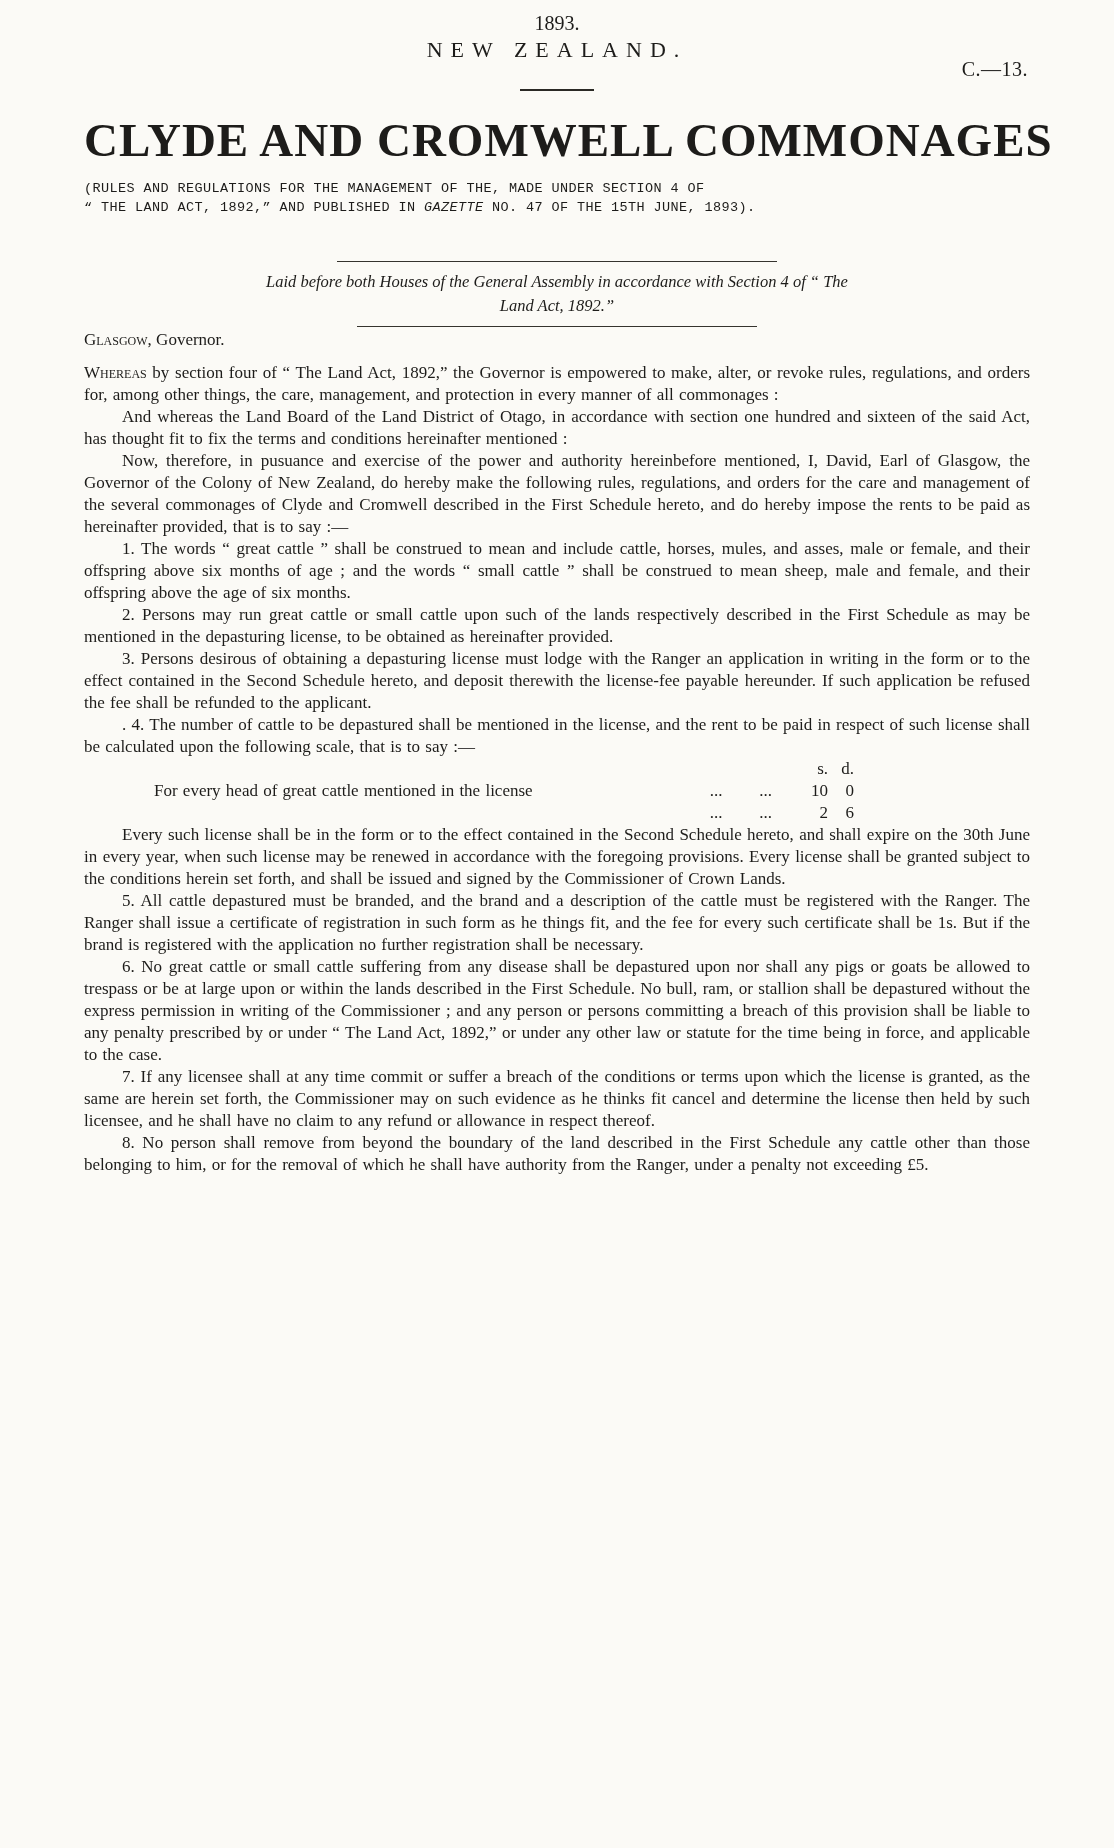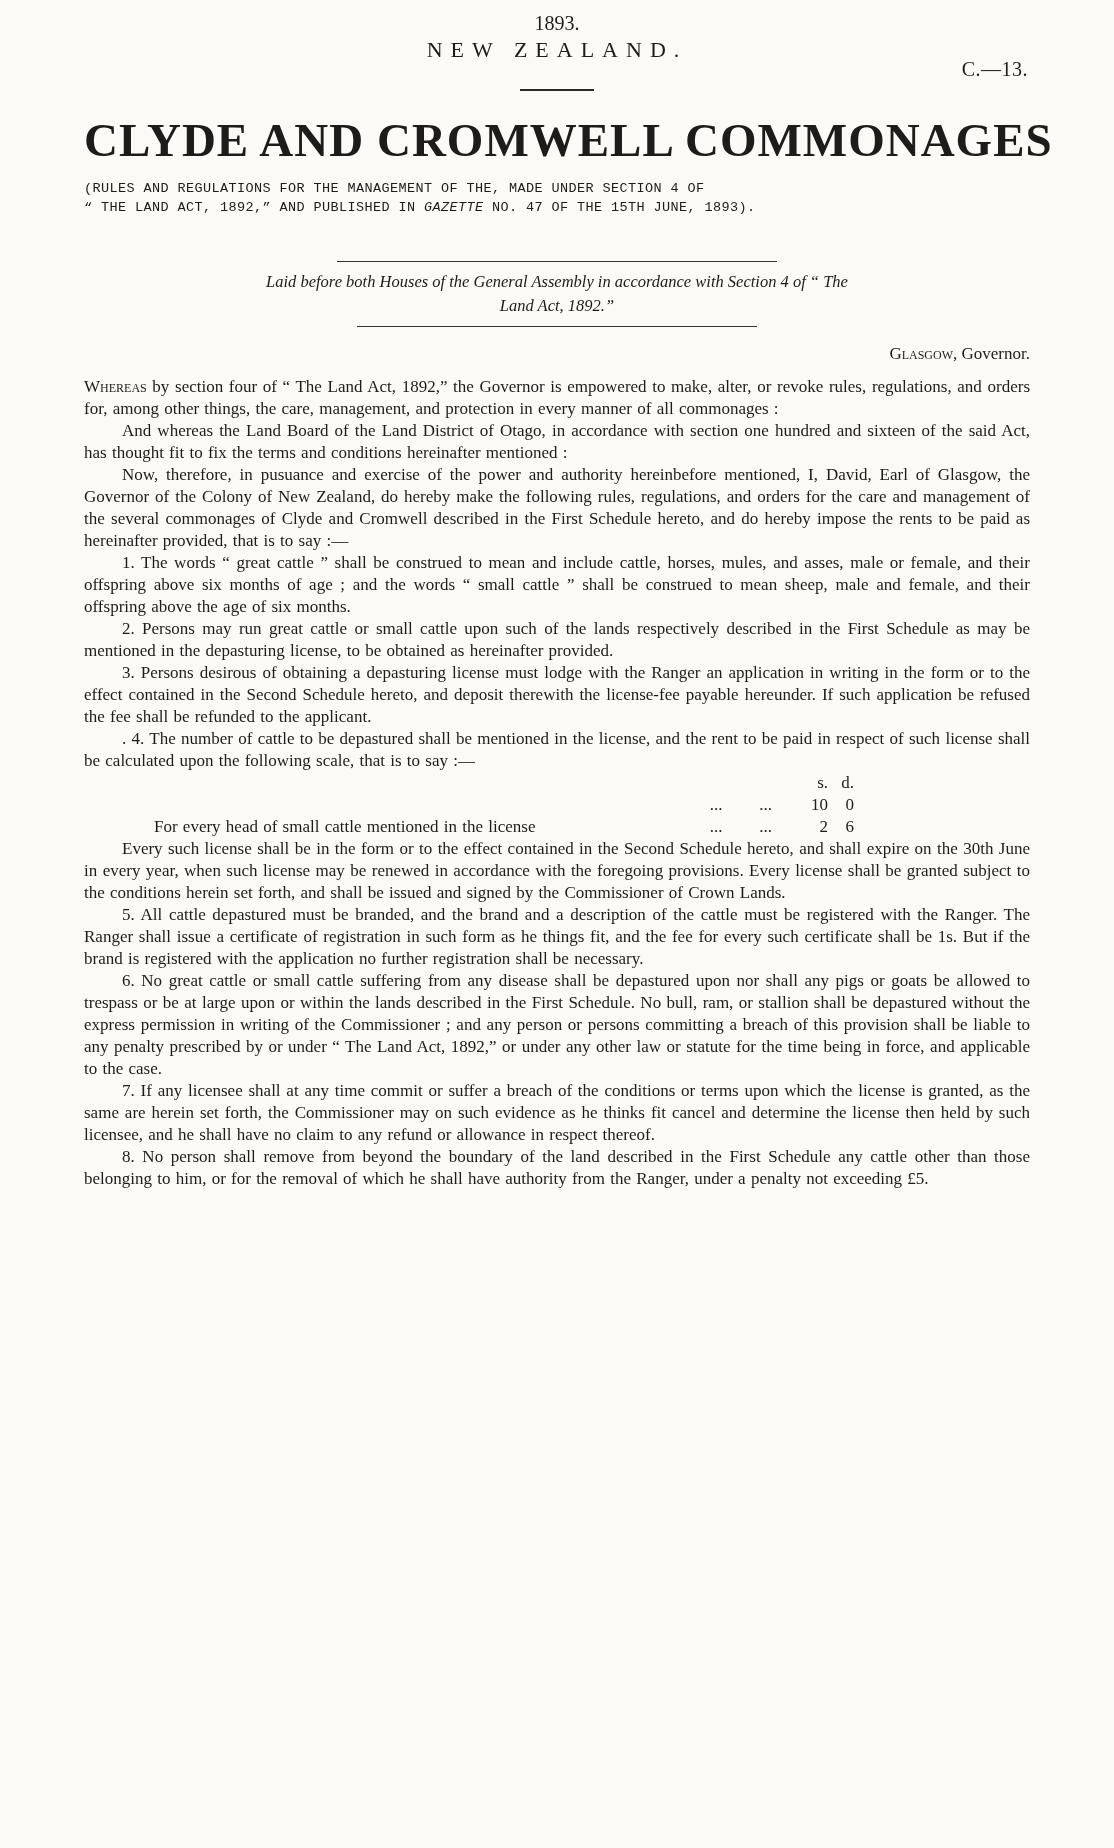--- a/index.html
+++ b/index.html
@@ -76,22 +76,22 @@
     margin: 8px auto;
   }
   .section-heading {
     margin-top: 40px;
     text-align: center;
     font-variant: small-caps;
     font-size: 17.5px;
     letter-spacing: 0.6px;
   }
   .governor {
-    margin-top: 17px;
-    text-align: right;
+    margin-top: 3px;
+    text-align: left;
     font-size: 17px;
   }
   .body {
     margin-top: 12px;
     font-size: 17px;
     line-height: 22px;
     text-align: justify;
     word-spacing: 1px;
   }
   .body p { margin: 0; text-indent: 38px; }
@@ -150,26 +150,26 @@
     <p>. 4. The number of cattle to be depastured shall be mentioned in the license, and the rent to be paid in respect of such license shall be calculated upon the following scale, that is to say :—</p>
 
     <div class="fee-table">
       <div class="fee-row">
         <span class="fee-label"></span>
         <span class="fee-dots"></span>
         <span class="fee-s">s.</span>
         <span class="fee-d">d.</span>
       </div>
       <div class="fee-row">
+        <span class="fee-label">For every head of great cattle mentioned in the license</span>
         <span class="fee-dots">...&nbsp;&nbsp;&nbsp;&nbsp;&nbsp;&nbsp;&nbsp;...</span>
         <span class="fee-s">10</span>
         <span class="fee-d">0</span>
       </div>
       <div class="fee-row">
-        <span class="fee-label">For every head of small cattle mentioned in the license</span>
         <span class="fee-dots">...&nbsp;&nbsp;&nbsp;&nbsp;&nbsp;&nbsp;&nbsp;...</span>
         <span class="fee-s">2</span>
         <span class="fee-d">6</span>
       </div>
     </div>
 
     <p>Every such license shall be in the form or to the effect contained in the Second Schedule hereto, and shall expire on the 30th June in every year, when such license may be renewed in accordance with the foregoing provisions.  Every license shall be granted subject to the conditions herein set forth, and shall be issued and signed by the Commissioner of Crown Lands.</p>
     <p>5. All cattle depastured must be branded, and the brand and a description of the cattle must be registered with the Ranger.  The Ranger shall issue a certificate of registration in such form as he things fit, and the fee for every such certificate shall be 1s.  But if the brand is registered with the application no further registration shall be necessary.</p>
     <p>6. No great cattle or small cattle suffering from any disease shall be depastured upon nor shall any pigs or goats be allowed to trespass or be at large upon or within the lands described in the First Schedule.  No bull, ram, or stallion shall be depastured without the express permission in writing of the Commissioner ; and any person or persons committing a breach of this provision shall be liable to any penalty prescribed by or under “ The Land Act, 1892,” or under any other law or statute for the time being in force, and applicable to the case.</p>
     <p>7. If any licensee shall at any time commit or suffer a breach of the conditions or terms upon which the license is granted, as the same are herein set forth, the Commissioner may on such evidence as he thinks fit cancel and determine the license then held by such licensee, and he shall have no claim to any refund or allowance in respect thereof.</p>

